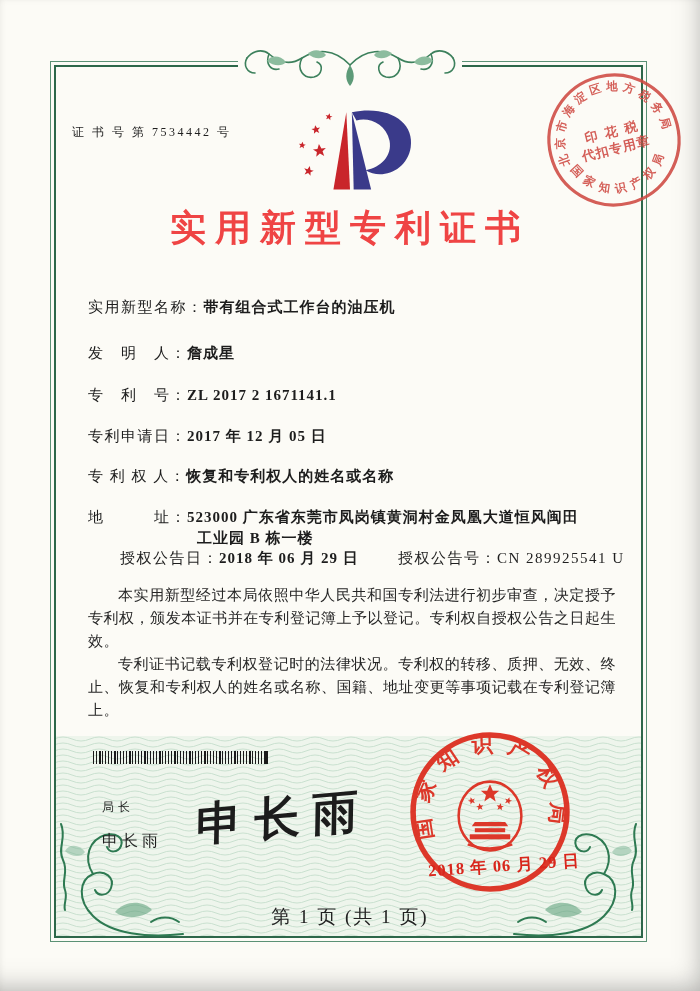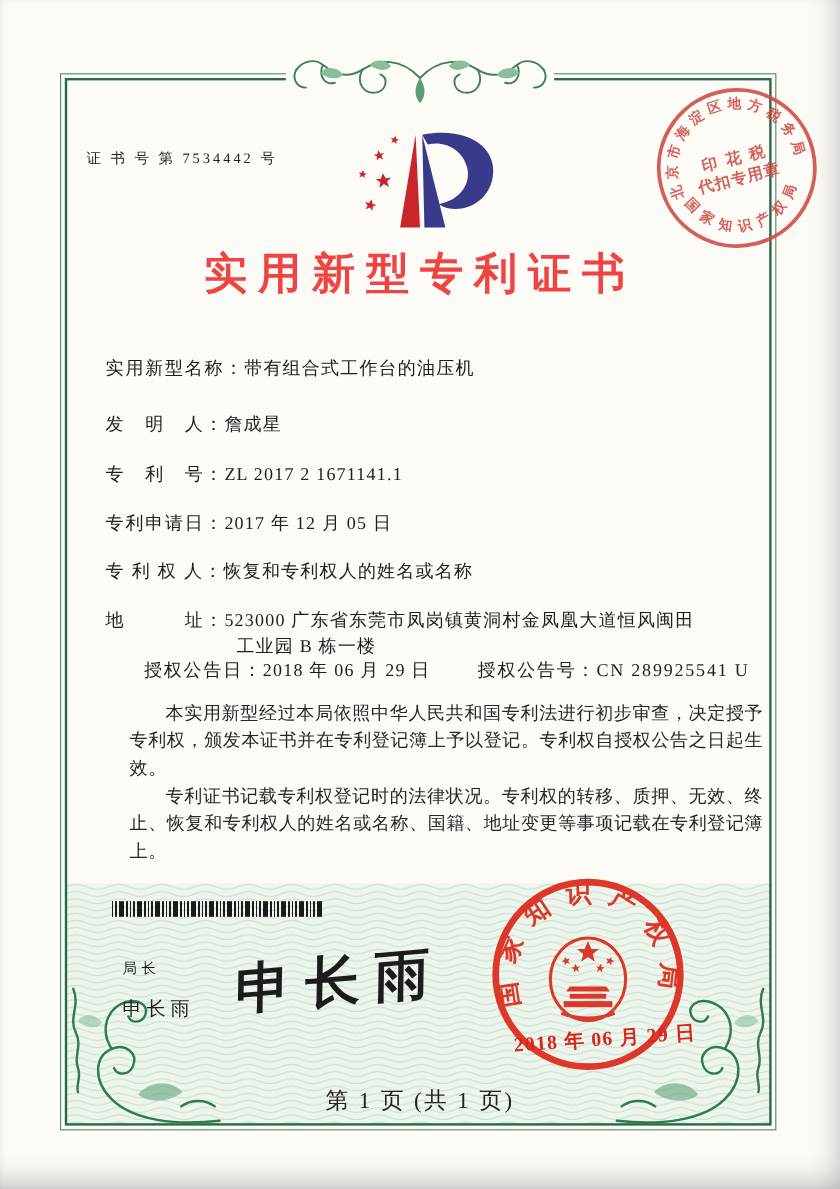--- a/index.html
+++ b/index.html
@@ -31,29 +31,29 @@
   .flourish-right{position:absolute;left:512px;top:822px;z-index:3;transform:scaleX(-1);}
   
   .cert-no{position:absolute;left:72px;top:100px;font-size:12px;letter-spacing:2.5px;z-index:4;margin-top:24px;}
   .logo{position:absolute;left:265px;top:103px;z-index:4;}
   .title{
     position:absolute;left:0;top:204px;width:100%;text-align:center;
     font-size:36px;font-weight:600;letter-spacing:9px;color:#ef4444;z-index:4;
   }
   
   .row{position:absolute;left:88px;font-size:15px;letter-spacing:1.5px;white-space:pre;z-index:4;color:#1d1d1d;}
-  .row .val{letter-spacing:1px;}
+  .row .val{letter-spacing:1px;font-weight:bold;}
   .r-name{top:298px;} .r-inventor{top:344px;} .r-patno{top:386px;}
   .r-filing{top:427px;} .r-patentee{top:467px;} .r-addr1{top:508px;}
   .r-addr2{top:529px;left:178px;margin-left:19px;} .r-grantdate{top:549px;margin-left:32px;}
   .r-grantno{position:absolute;left:398px;top:549px;font-size:15px;letter-spacing:1.5px;white-space:pre;z-index:4;}
   
   .paras{
     position:absolute;left:88px;top:584px;width:528px;z-index:4;
-    font-size:15px;line-height:23px;text-align:justify;color:#262626;letter-spacing:.5px;margin-left:20px;
+    font-size:15px;line-height:23px;text-align:justify;color:#262626;letter-spacing:.5px;
   }
   .paras p{margin:0;text-indent:2em;}
   
   .barcode{
     position:absolute;left:93px;top:751px;width:177px;height:13px;z-index:4;
     background:
       repeating-linear-gradient(90deg,#1a1a1a 0 1.5px,rgba(0,0,0,0) 1.5px 3px),
       repeating-linear-gradient(90deg,#1a1a1a 0 1px,rgba(0,0,0,0) 1px 7.5px);
   }
   

